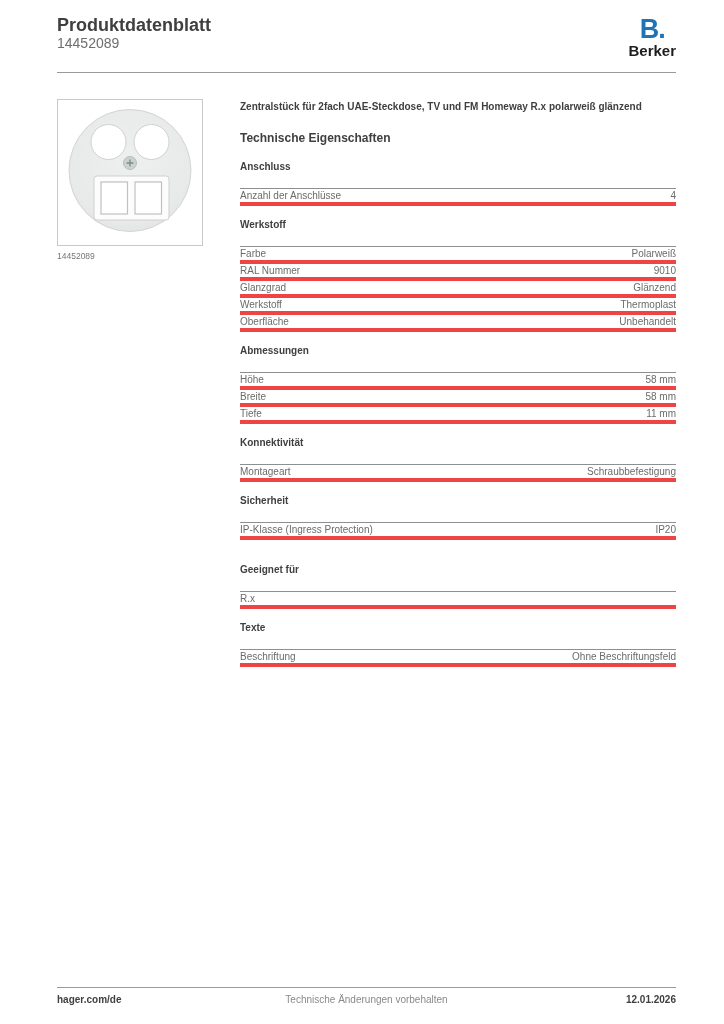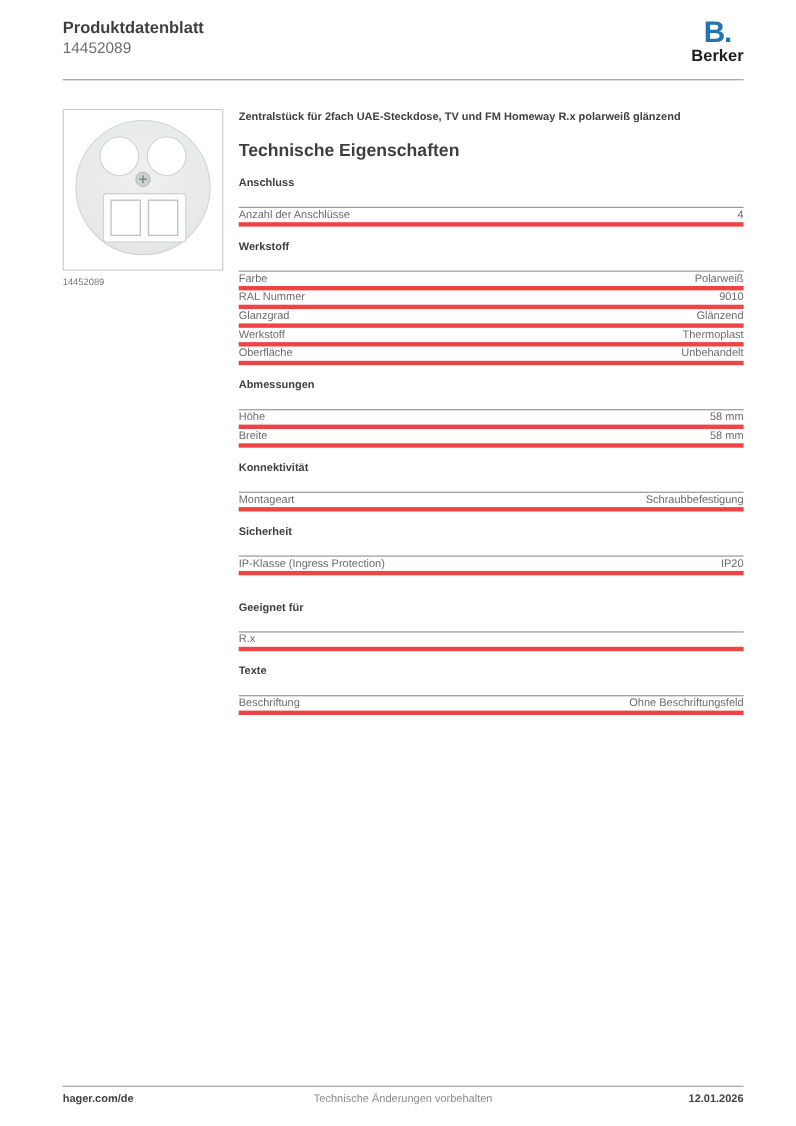--- a/index.html
+++ b/index.html
@@ -15,21 +15,21 @@
   }
 
   
   .header {
     display: flex;
     justify-content: space-between;
     align-items: flex-start;
     padding: 16px 48px 0 57px;
   }
   .doc-title {
-    font-size: 15px;
+    font-size: 18px;
     line-height: 19px;
     font-weight: bold;
     color: #3f3f3f;
   }
   .doc-number {
     font-size: 14px;
     line-height: 17px;
     color: #6e6e6e;
   }
   .brand { text-align: center; margin-top: 1px; }
@@ -64,30 +64,30 @@
     border: 1px solid #c9c9c9;
     background: #ffffff;
   }
   .product-image-box svg { display: block; width: 144px; height: 145px; }
   .image-caption {
     margin-top: 5px;
     font-size: 8.5px;
     color: #767676;
   }
 
-  .content-col { flex: 1; padding-top: 2px; }
+  .content-col { flex: 1; padding-top: 2px; margin-left: 23px; }
   .product-title {
     font-size: 10px;
     line-height: 12px;
     font-weight: bold;
     color: #3f3f3f;
   }
   .specs-heading {
     margin-top: 19px;
-    font-size: 16px;
+    font-size: 12px;
     line-height: 12px;
     font-weight: bold;
     color: #3f3f3f;
   }
   #sections { margin-top: 17px; }
 
   .section { margin-top: 13px; }
   .section:first-child { margin-top: 0; }
   .section.extra-gap { margin-top: 24px; }
   .section-title {
@@ -214,20 +214,24 @@
           <div class="section">
             <div class="section-title">Abmessungen</div>
             <div class="spec-row">
               <span class="row-label">Höhe</span>
               <span class="row-value">58 mm</span>
             </div>
             <div class="spec-row">
               <span class="row-label">Breite</span>
               <span class="row-value">58 mm</span>
             </div>
+            <div class="spec-row">
+              <span class="row-label">Tiefe</span>
+              <span class="row-value">11 mm</span>
+            </div>
           </div>
           <div class="section">
             <div class="section-title">Konnektivität</div>
             <div class="spec-row">
               <span class="row-label">Montageart</span>
               <span class="row-value">Schraubbefestigung</span>
             </div>
           </div>
           <div class="section">
             <div class="section-title">Sicherheit</div>

